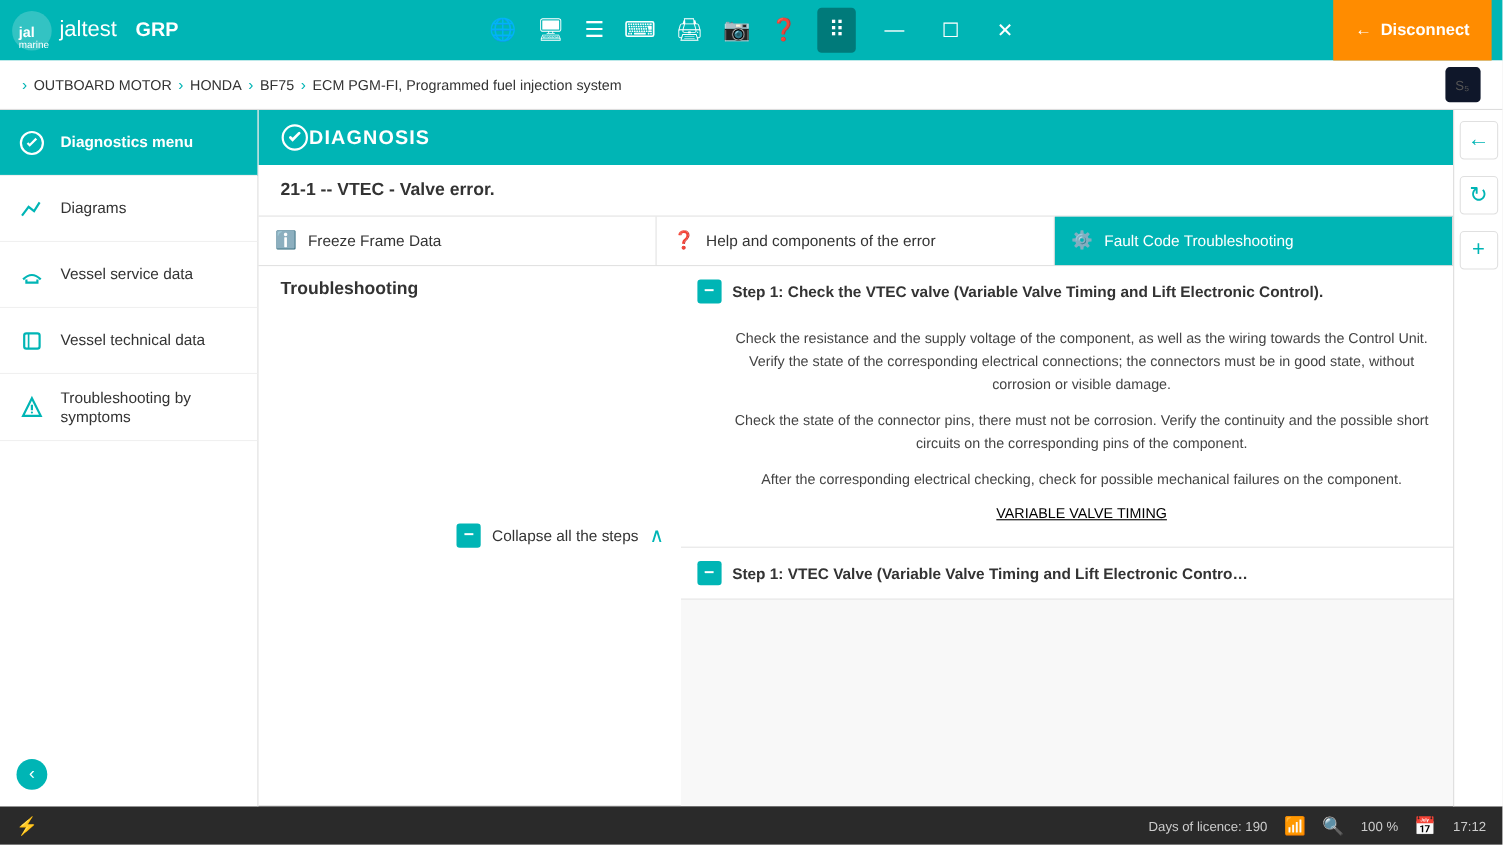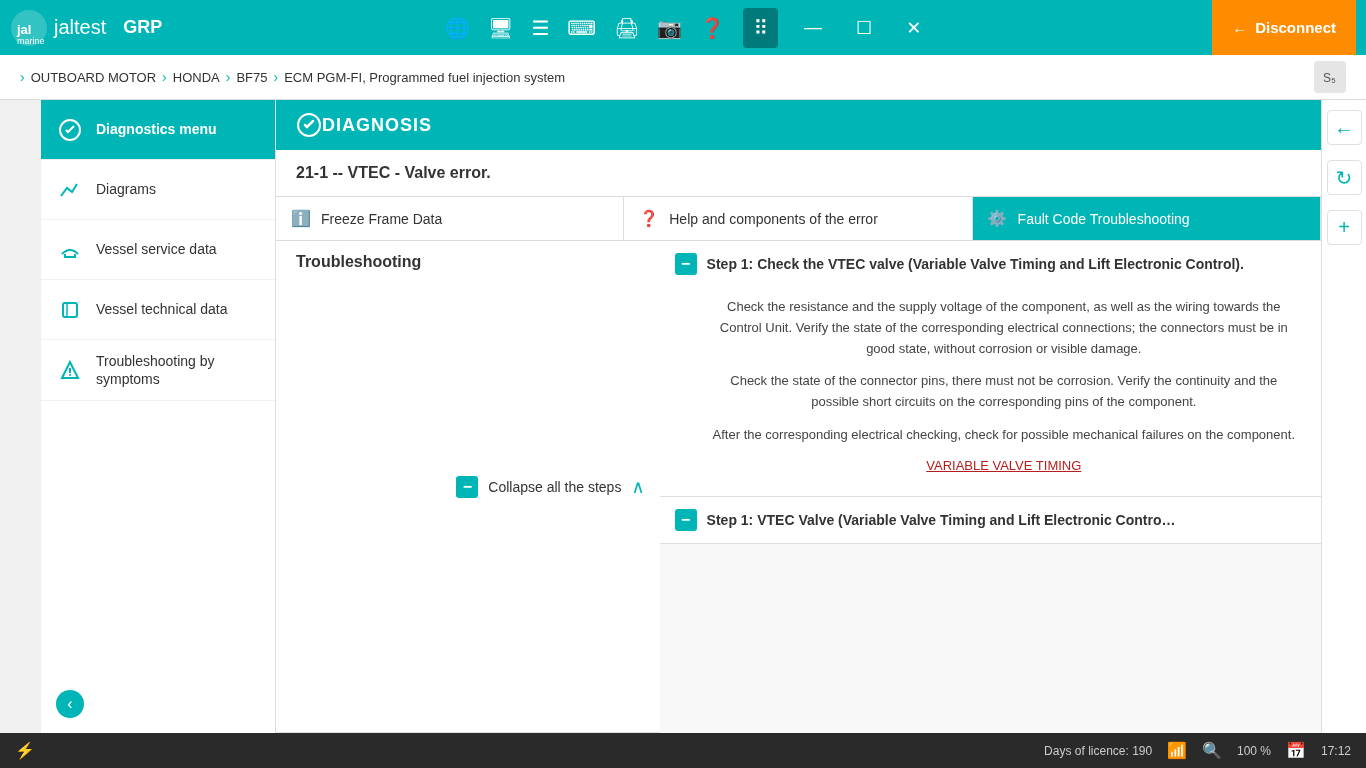--- a/index.html
+++ b/index.html
@@ -87,34 +87,33 @@
       color: #00b5b5;
       font-size: 14px;
     }
     .breadcrumb-item {
       color: #333;
       font-size: 13px;
     }
     .breadcrumb-icon {
       width: 32px;
       height: 32px;
-      background: #e5e5e5;
+      background: #0f172a;
       border-radius: 4px;
       display: flex;
       align-items: center;
       justify-content: center;
       color: #666;
       font-size: 14px;
     }
 
     
     .main-layout {
       display: flex;
       height: calc(768px - 55px - 45px - 35px);
-      margin-left: 41px;
     }
 
     
     .sidebar {
       width: 235px;
       background: white;
       border-right: 1px solid #ddd;
       flex-shrink: 0;
       display: flex;
       flex-direction: column;
@@ -313,21 +312,21 @@
     .step-body {
       padding: 10px 20px 15px 47px;
     }
     .step-paragraph {
       font-size: 13px;
       color: #444;
       line-height: 1.6;
       margin-bottom: 12px;
     }
     .step-link {
-      color: #b91c1c;
+      color: #000000;
       font-size: 13px;
       text-decoration: underline;
       cursor: pointer;
       display: block;
       margin-bottom: 8px;
     }
 
     
     .right-sidebar {
       width: 45px;

